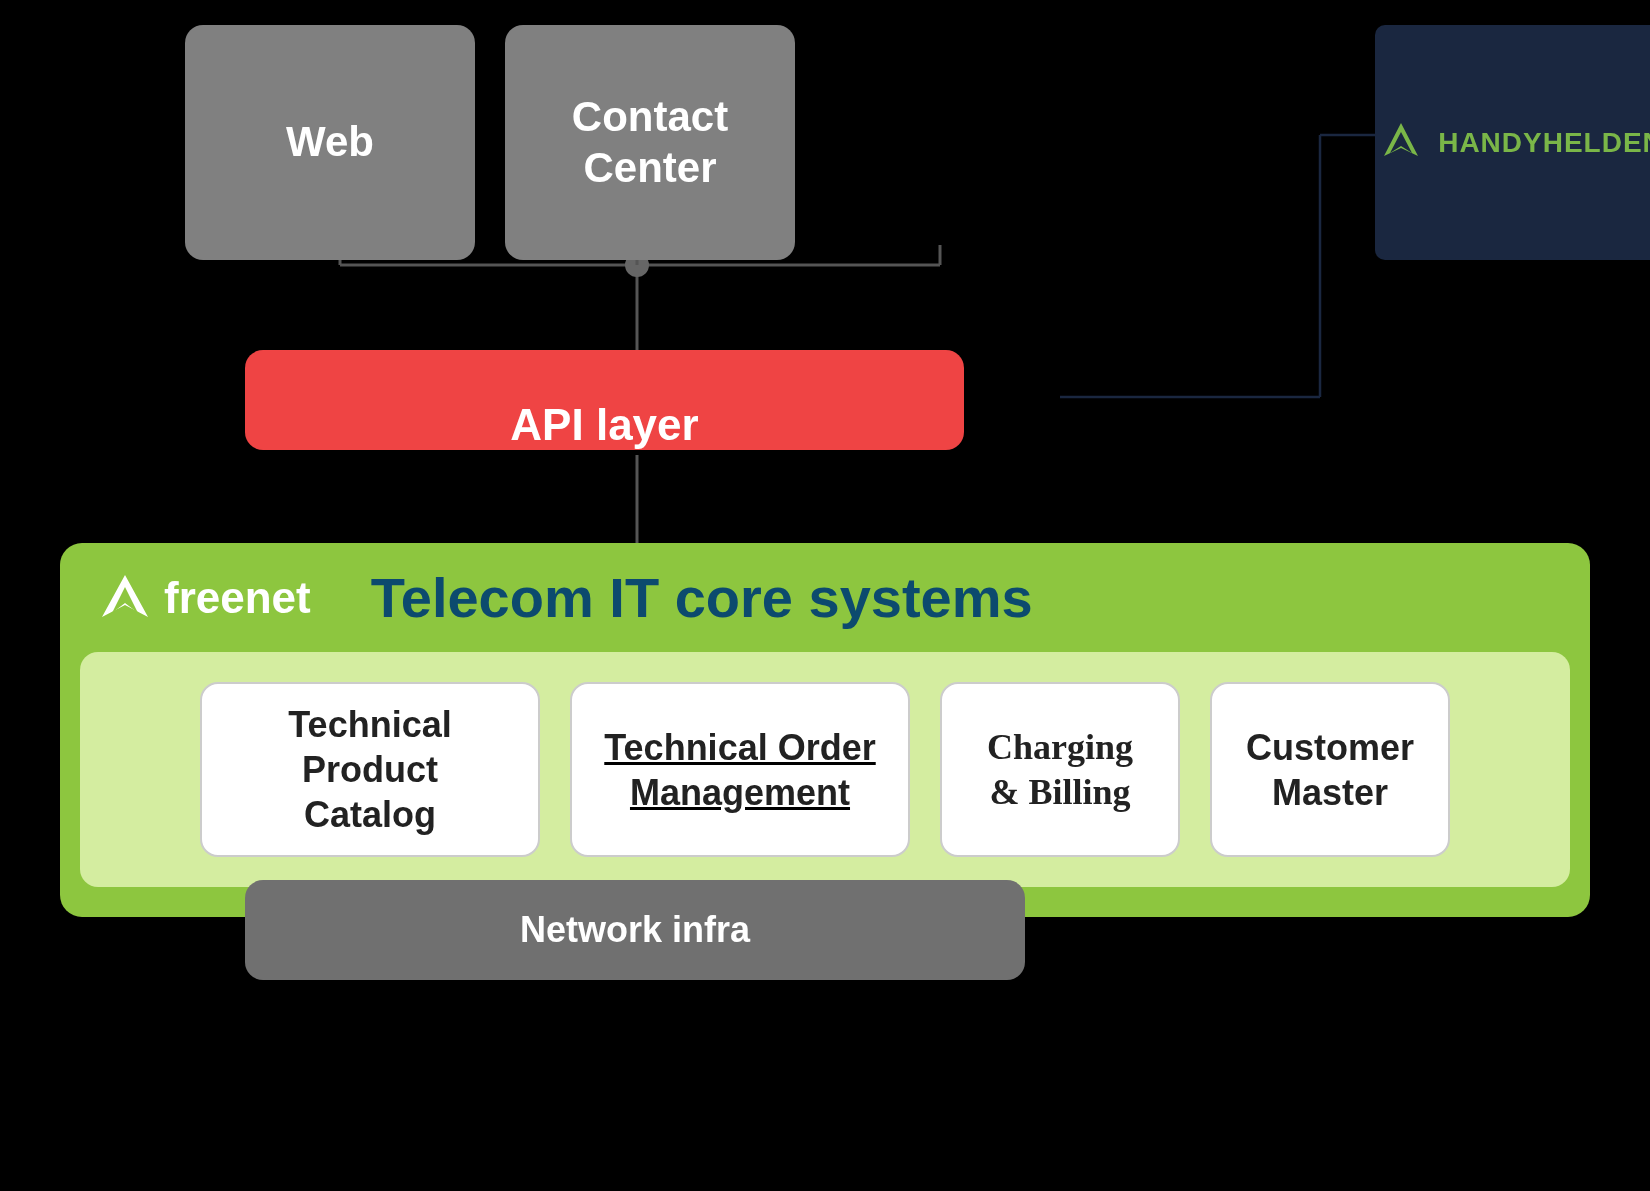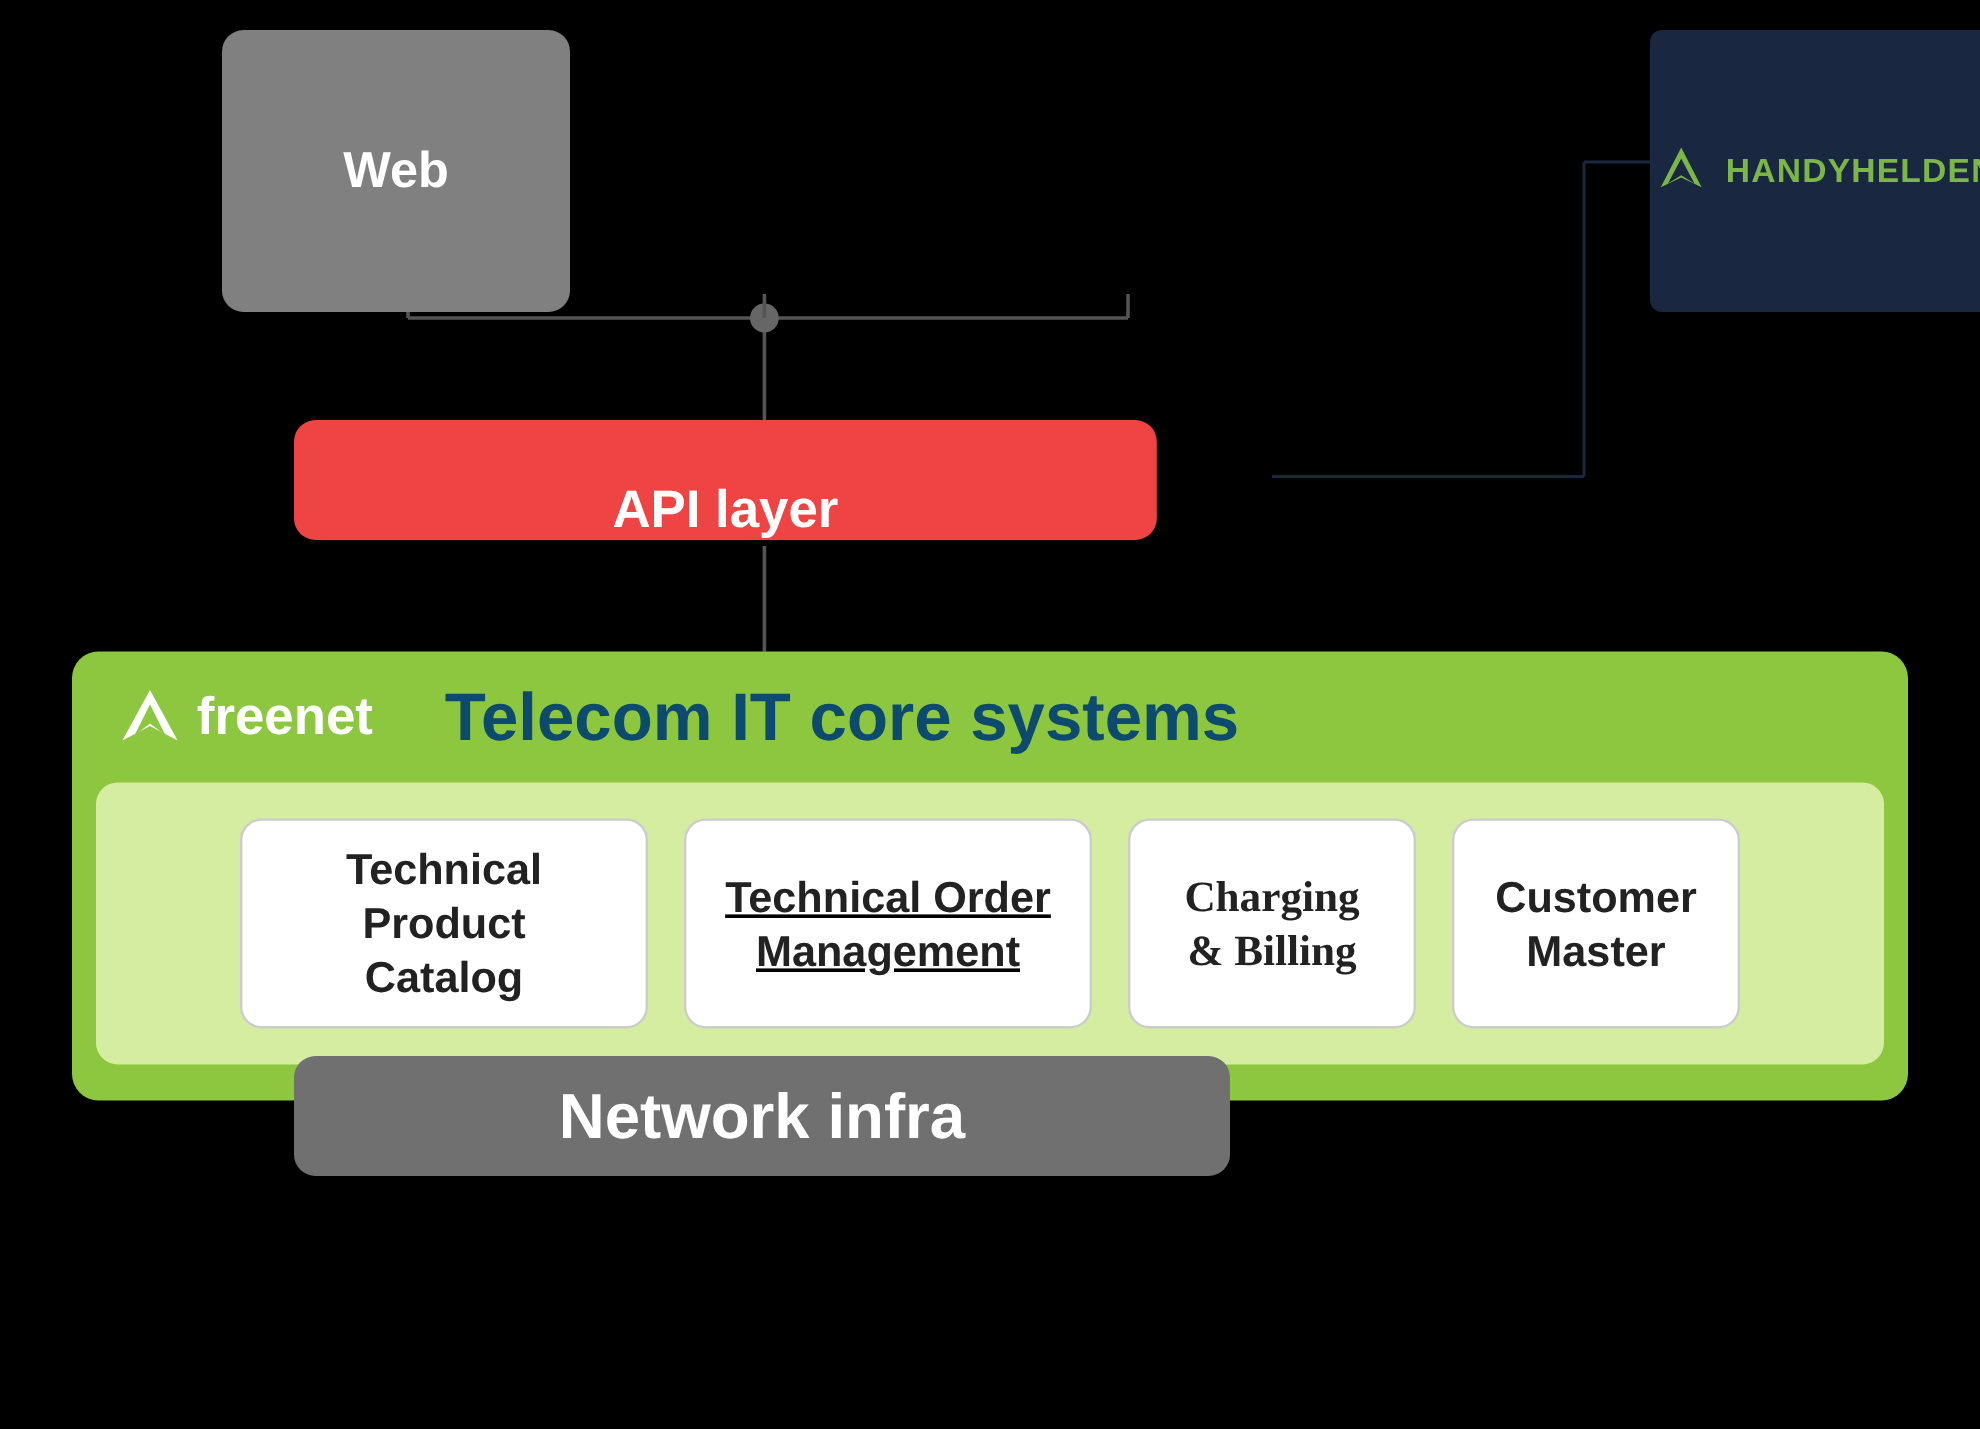--- a/index.html
+++ b/index.html
@@ -158,21 +158,21 @@
       border-radius: 18px;
       width: 780px;
       height: 100px;
       display: flex;
       align-items: center;
       justify-content: center;
     }
 
     .network-label {
       color: #fff;
-      font-size: 53px;
+      font-size: 36px;
       font-weight: bold;
     }
 
     
     .layout {
       width: 1650px;
       height: 1191px;
       position: relative;
     }
 
@@ -200,20 +200,23 @@
     <line x1="637" y1="455" x2="637" y2="543" stroke="#555" stroke-width="3"></line>
 
     <line x1="637" y1="790" x2="637" y2="880" stroke="#555" stroke-width="3"></line>
 
   </svg>
 
   <div style="position:absolute; top:25px; left:185px; display:flex; gap:30px;">
     <div class="channel-box">
       <span class="channel-box-label">Web</span>
     </div>
+    <div class="channel-box">
+      <span class="channel-box-label">Contact<br>Center</span>
+    </div>
   </div>
 
   <div class="handyhelden-box" style="position:absolute; top:25px; left:1375px;">
     <div class="handyhelden-logo">
 
       <svg class="handyhelden-icon" viewBox="0 0 50 50">
         <polygon points="25,5 42,38 25,30 8,38" fill="#7ab648" stroke="none"></polygon>
         <polygon points="25,14 36,35 25,28 14,35" fill="#1a2740" stroke="none"></polygon>
       </svg>
       <span class="handyhelden-text">HANDYHELDEN</span>

